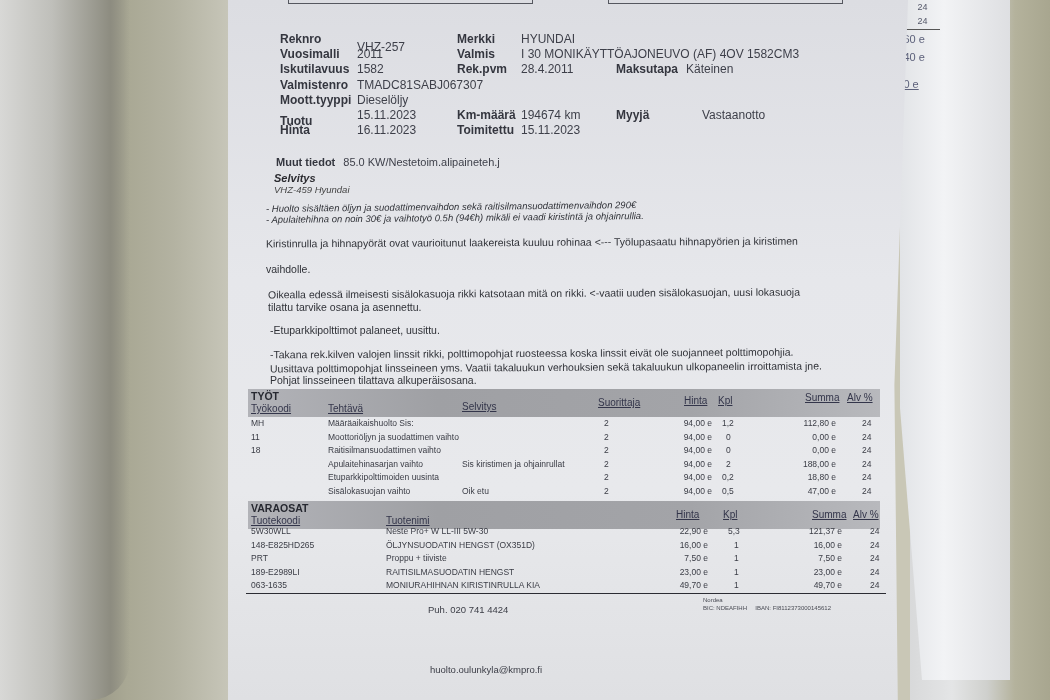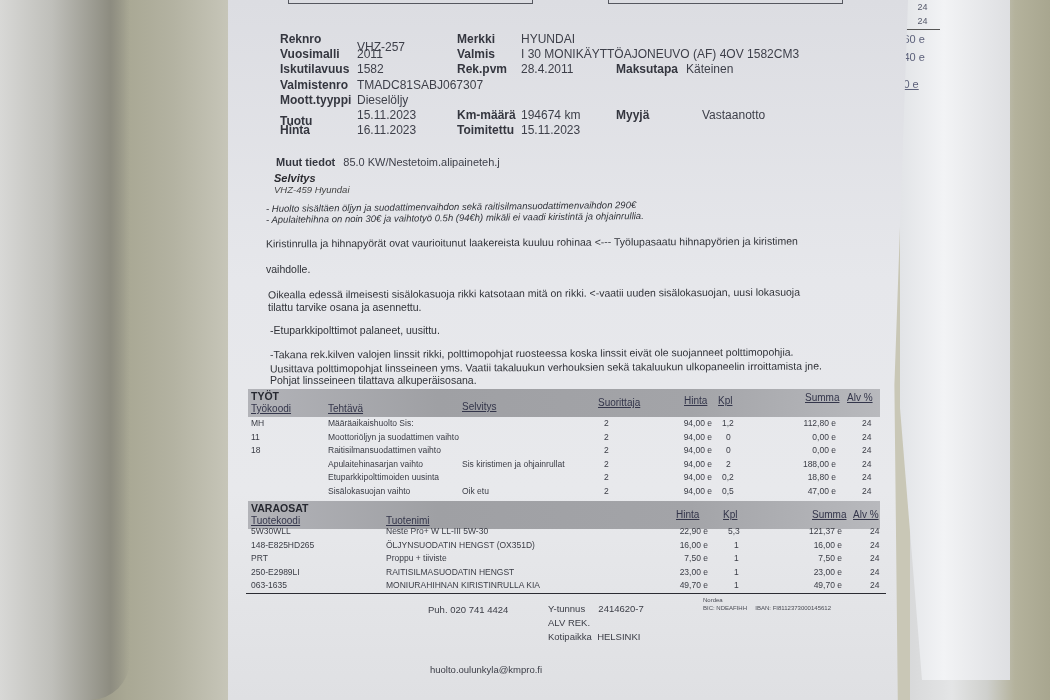--- a/index.html
+++ b/index.html
@@ -269,21 +269,21 @@
     </div>
     <div class="trow">
       <span style="left:3px">PRT</span>
       <span style="left:138px">Proppu + tiiviste</span>
       <span class="r" style="left:416px;width:44px">7,50 e</span>
       <span style="left:486px">1</span>
       <span class="r" style="left:544px;width:50px">7,50 e</span>
       <span style="left:622px">24</span>
     </div>
     <div class="trow">
-      <span style="left:3px">250-E2989LI</span>
+      <span style="left:3px">189-E2989LI</span>
       <span style="left:138px">RAITISILMASUODATIN HENGST</span>
       <span class="r" style="left:416px;width:44px">23,00 e</span>
       <span style="left:486px">1</span>
       <span class="r" style="left:544px;width:50px">23,00 e</span>
       <span style="left:622px">24</span>
     </div>
     <div class="trow">
       <span style="left:3px">063-1635</span>
       <span style="left:138px">MONIURAHIHNAN KIRISTINRULLA KIA</span>
       <span class="r" style="left:416px;width:44px">49,70 e</span>
@@ -291,23 +291,18 @@
       <span class="r" style="left:544px;width:50px">49,70 e</span>
       <span style="left:622px">24</span>
     </div>
   </div>
 
   <div class="footer-rule"></div>
 
   <div class="footer" style="left:200px;top:603px">
     <div class="line">Puh. 020 741 4424</div>
   </div>
-  <div class="footer" style="left:320px;top:602px">
-    <div class="line"><span>Y-tunnus</span>&nbsp;&nbsp;&nbsp;&nbsp;&nbsp;<span>2414620-7</span></div>
-    <div class="line">ALV REK.</div>
-    <div class="line"><span>Kotipaikka</span>&nbsp;&nbsp;<span>HELSINKI</span></div>
-  </div>
   <div class="bank">
     <div>Nordea</div>
     <div><span>BIC: NDEAFIHH</span>&nbsp;&nbsp;&nbsp;&nbsp;&nbsp;<span>IBAN: FI8112373000145612</span></div>
   </div>
   <div class="email">huolto.oulunkyla@kmpro.fi</div>
 </div>
 
 </body></html>

